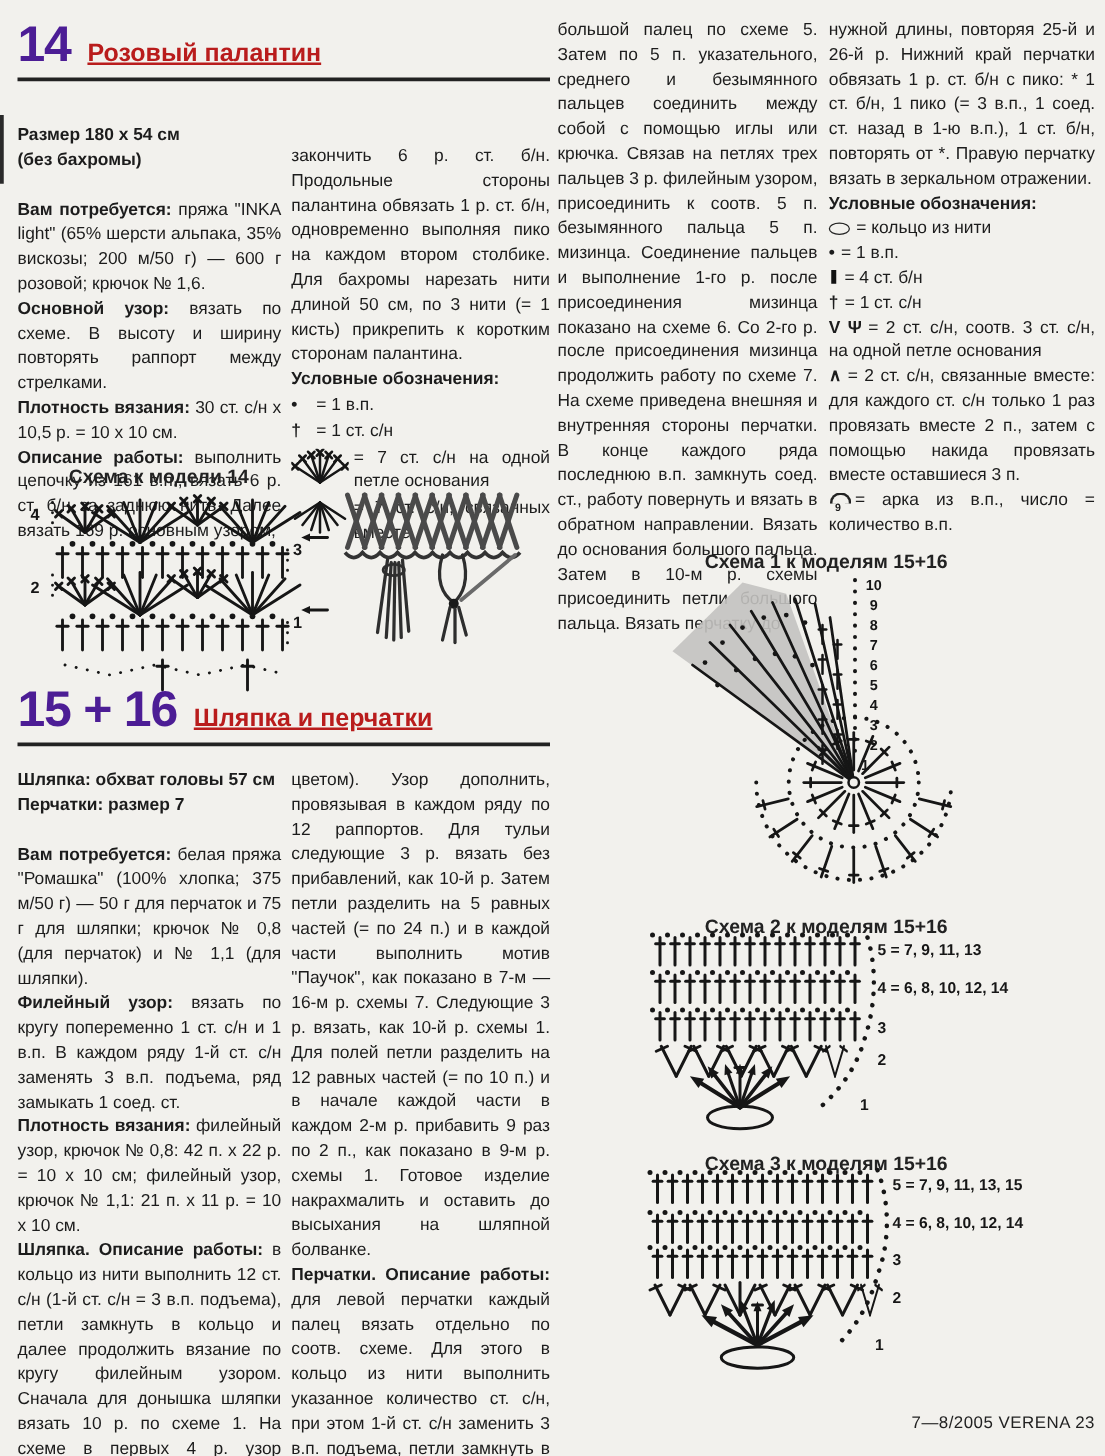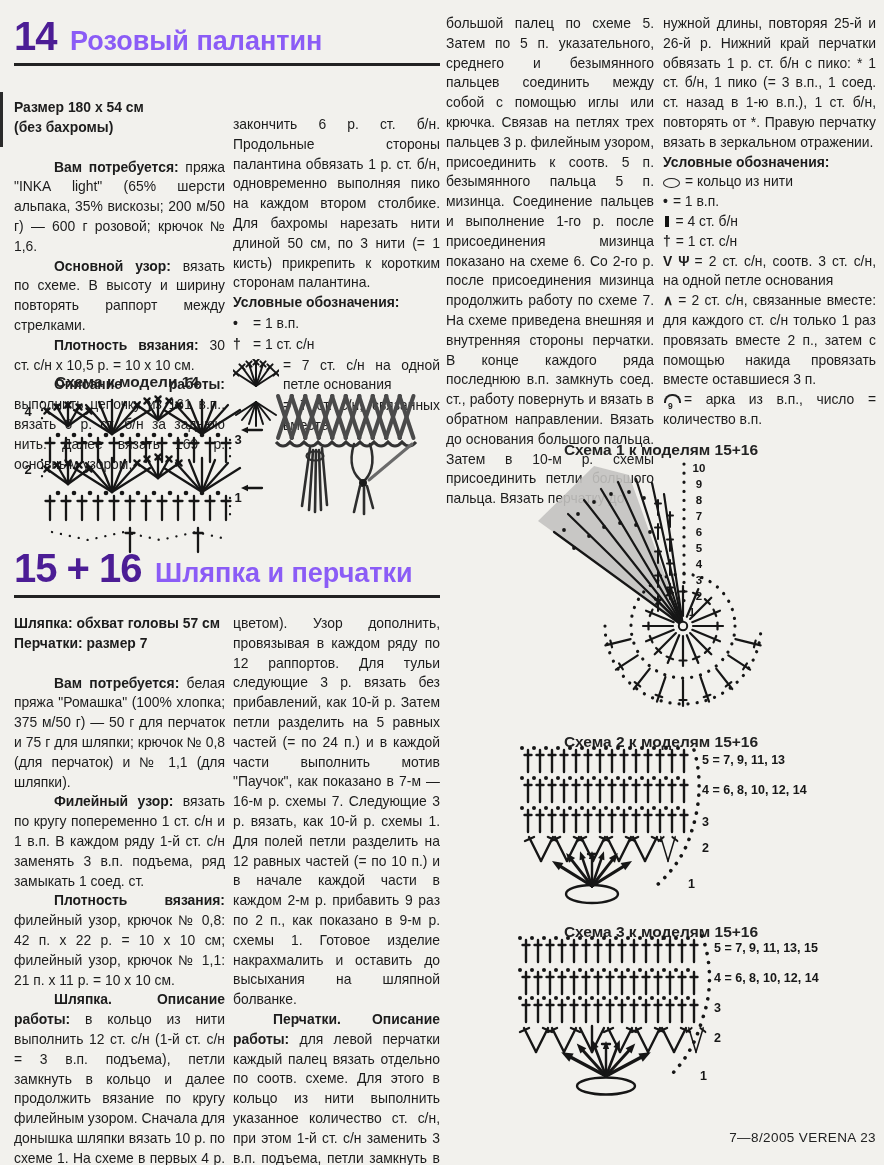--- a/index.html
+++ b/index.html
@@ -2,25 +2,25 @@
 <html><head>
 <meta charset="utf-8">
 <style>
   html,body{margin:0;padding:0;background:#9a9a9a;}
   .page{position:relative;width:884px;height:1165px;background:#f2f1ed;overflow:hidden;
         font-family:"Liberation Sans",sans-serif;color:#1c1c1c;}
   
   .sec-head{position:absolute;left:14px;width:426px;border-bottom:3px solid #222;padding-bottom:6px;white-space:nowrap;}
   #sh14{top:16px;} #sh1516{top:548px;}
   .num{font-size:40px;font-weight:700;color:#4c1d95;letter-spacing:-1px;line-height:1;}
-  .stitle{font-size:27px;font-weight:700;color:#8b5cf6;margin-left:9px;}
+  .stitle{font-size:20px;font-weight:700;color:#b91c1c;margin-left:9px;text-decoration:underline;}
   
   .col{position:absolute;font-size:13.9px;line-height:19.8px;text-align:justify;}
   .col p{margin:0;}
-  .lead{font-weight:bold;margin-left:40px;}
+  .lead{font-weight:bold;}
   .bhead{font-weight:bold;}
   .gap{height:20px;}
   #c14a{left:14px;top:98px;width:211px;}
   #c14b{left:233px;top:98px;width:207px;margin-top:17px;}
   #c3{left:446px;top:14px;width:208px;}
   #c4{left:663px;top:14px;width:213px;}
   #c1516a{left:14px;top:614px;width:211px;}
   #c1516b{left:233px;top:614px;width:207px;}
   
   .lg-title{font-weight:bold;margin-top:10px;}

